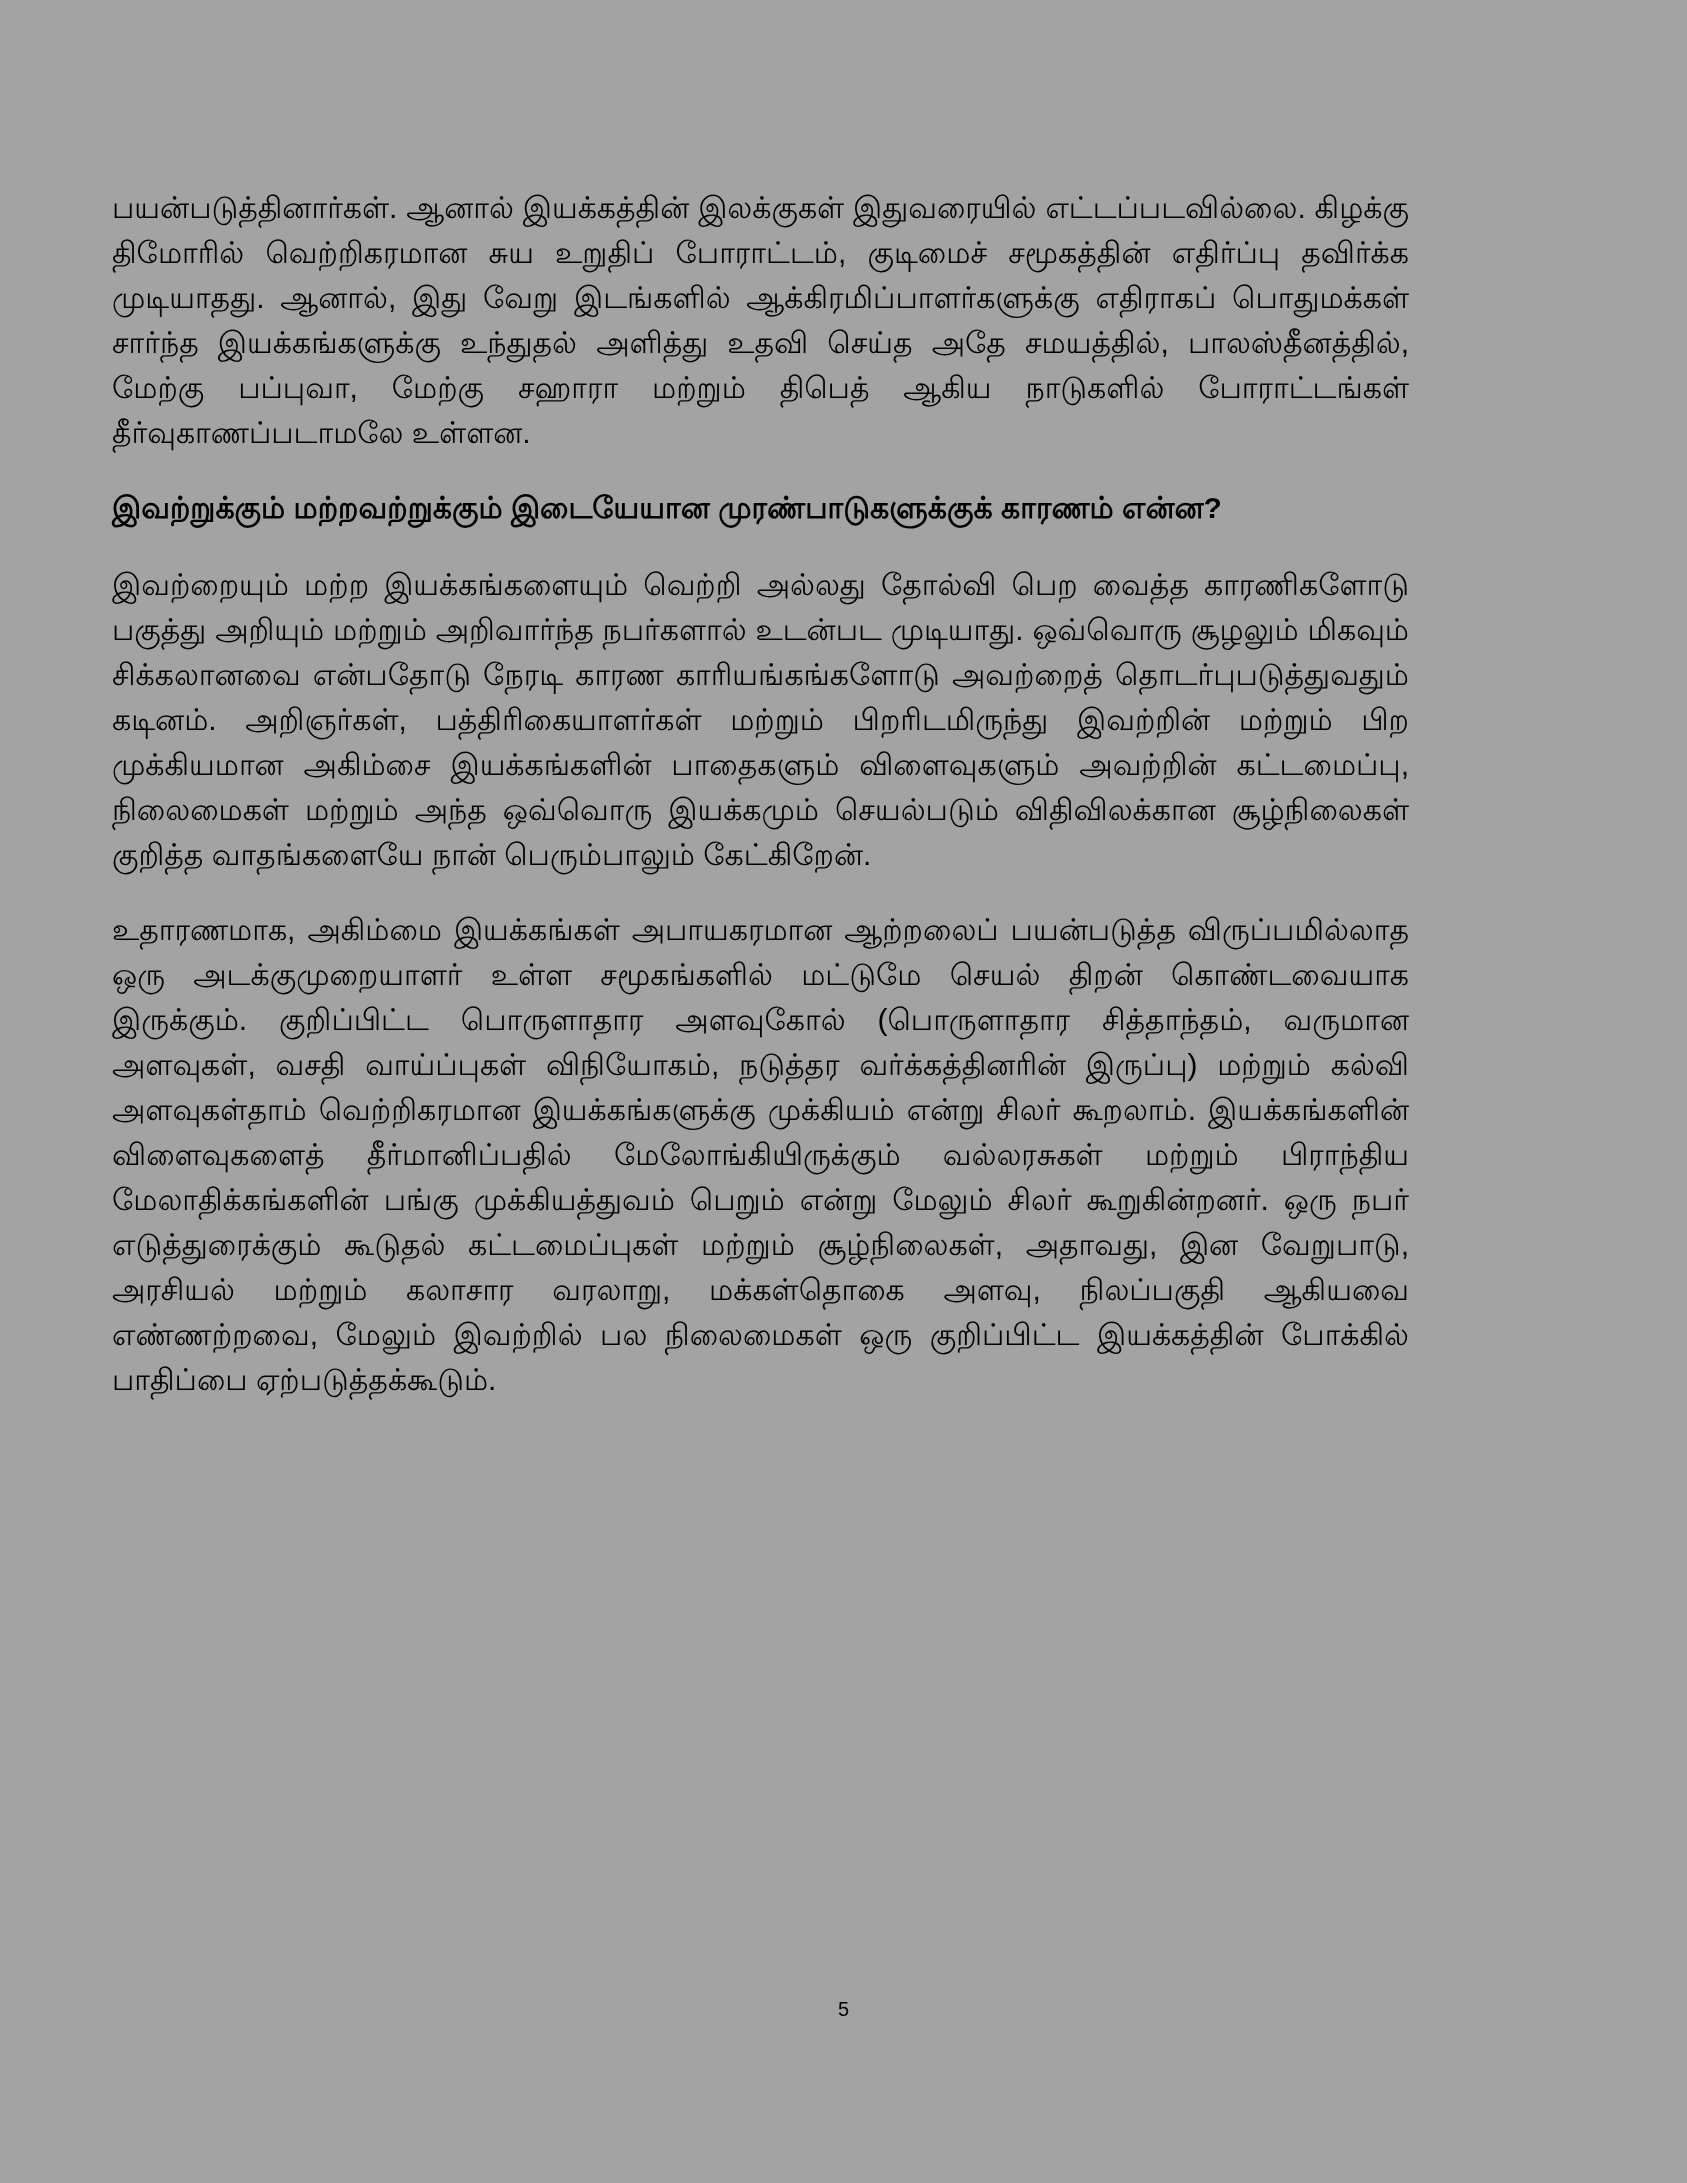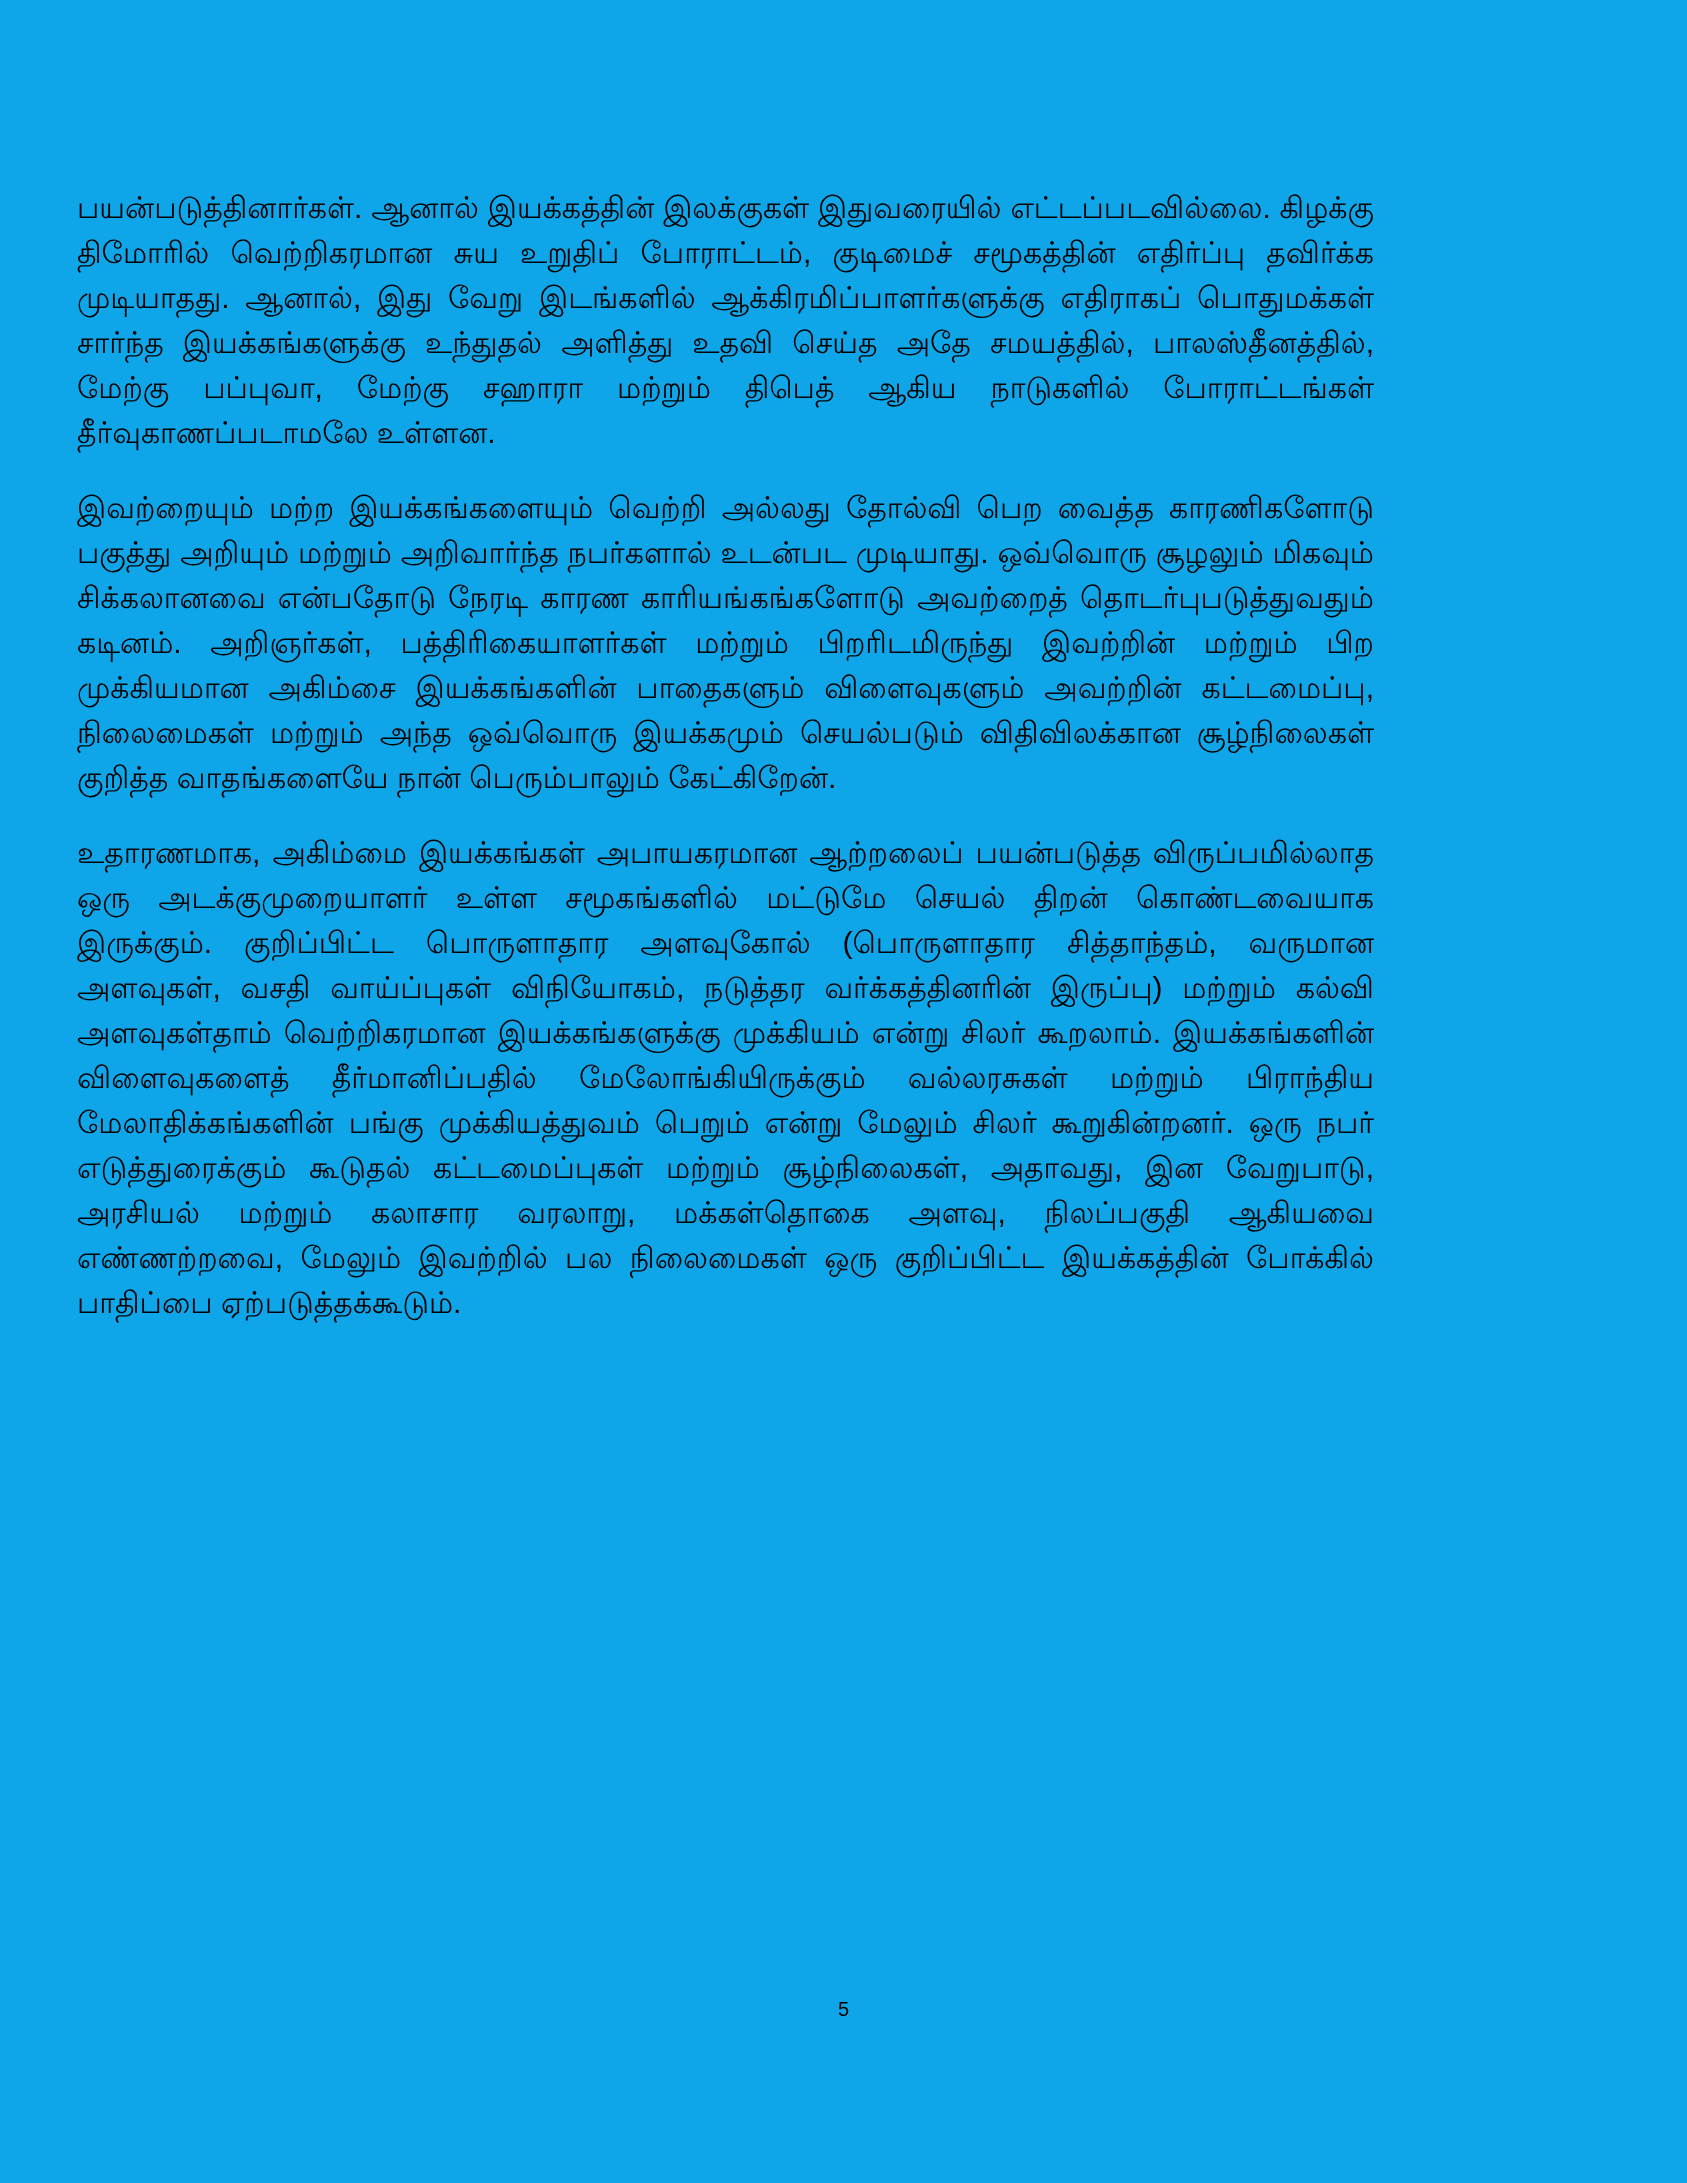--- a/index.html
+++ b/index.html
@@ -3,24 +3,24 @@
 <meta charset="utf-8">
 <style>
   html, body {
     margin: 0;
     padding: 0;
     background: #ffffff;
   }
   .page {
     width: 1687px;
     height: 2183px;
-    background: #0ea5e9;
+    background: #a3a3a3;
     position: relative;
     box-sizing: border-box;
-    padding: 185px 198px 0 77px;
+    padding: 185px 198px 0 112px;
     font-family: "Liberation Sans", "DejaVu Sans", sans-serif;
     color: #000000;
   }
   .doc-body {
     width: 1297px;
   }
   p.para {
     margin: 0 0 30px 0;
     font-size: 30px;
     line-height: 1.50;
@@ -51,20 +51,21 @@
   }
 </style>
 </head>
 <body>
 
 <div class="page">
   <div class="doc-body">
 
     <p class="para">பயன்படுத்தினார்கள்.  ஆனால் இயக்கத்தின் இலக்குகள் இதுவரையில் எட்டப்படவில்லை. கிழக்கு திமோரில் வெற்றிகரமான  சுய உறுதிப் போராட்டம், குடிமைச் சமூகத்தின் எதிர்ப்பு தவிர்க்க முடியாதது. ஆனால், இது வேறு இடங்களில்  ஆக்கிரமிப்பாளர்களுக்கு எதிராகப் பொதுமக்கள் சார்ந்த இயக்கங்களுக்கு  உந்துதல் அளித்து உதவி செய்த அதே சமயத்தில், பாலஸ்தீனத்தில், மேற்கு பப்புவா, மேற்கு சஹாரா மற்றும் திபெத் ஆகிய நாடுகளில் போராட்டங்கள் தீர்வுகாணப்படாமலே உள்ளன.</p>
 
+    <p class="heading">இவற்றுக்கும் மற்றவற்றுக்கும் இடையேயான முரண்பாடுகளுக்குக் காரணம் என்ன?</p>
 
     <p class="para">இவற்றையும் மற்ற இயக்கங்களையும் வெற்றி அல்லது தோல்வி பெற வைத்த காரணிகளோடு பகுத்து அறியும் மற்றும் அறிவார்ந்த நபர்களால் உடன்பட முடியாது. ஒவ்வொரு சூழலும் மிகவும் சிக்கலானவை என்பதோடு நேரடி காரண காரியங்கங்களோடு அவற்றைத் தொடர்புபடுத்துவதும் கடினம். அறிஞர்கள், பத்திரிகையாளர்கள் மற்றும் பிறரிடமிருந்து இவற்றின் மற்றும் பிற முக்கியமான அகிம்சை இயக்கங்களின் பாதைகளும் விளைவுகளும் அவற்றின் கட்டமைப்பு, நிலைமைகள் மற்றும் அந்த ஒவ்வொரு இயக்கமும் செயல்படும் விதிவிலக்கான சூழ்நிலைகள் குறித்த வாதங்களையே நான் பெரும்பாலும் கேட்கிறேன்.</p>
 
     <p class="para last-of-block">உதாரணமாக, அகிம்மை இயக்கங்கள் அபாயகரமான ஆற்றலைப் பயன்படுத்த விருப்பமில்லாத ஒரு அடக்குமுறையாளர் உள்ள சமூகங்களில் மட்டுமே செயல் திறன் கொண்டவையாக இருக்கும்.  குறிப்பிட்ட பொருளாதார அளவுகோல் (பொருளாதார சித்தாந்தம், வருமான அளவுகள், வசதி வாய்ப்புகள் விநியோகம், நடுத்தர வர்க்கத்தினரின் இருப்பு) மற்றும் கல்வி அளவுகள்தாம் வெற்றிகரமான இயக்கங்களுக்கு முக்கியம் என்று சிலர் கூறலாம். இயக்கங்களின் விளைவுகளைத் தீர்மானிப்பதில் மேலோங்கியிருக்கும் வல்லரசுகள் மற்றும் பிராந்திய மேலாதிக்கங்களின் பங்கு முக்கியத்துவம் பெறும் என்று மேலும் சிலர் கூறுகின்றனர்.  ஒரு நபர் எடுத்துரைக்கும் கூடுதல் கட்டமைப்புகள் மற்றும் சூழ்நிலைகள், அதாவது, இன வேறுபாடு, அரசியல் மற்றும் கலாசார வரலாறு, மக்கள்தொகை அளவு, நிலப்பகுதி ஆகியவை எண்ணற்றவை, மேலும் இவற்றில் பல நிலைமைகள் ஒரு குறிப்பிட்ட இயக்கத்தின் போக்கில் பாதிப்பை ஏற்படுத்தக்கூடும்.</p>
 
   </div>
 
   <div class="page-number">5</div>
 </div>
 

